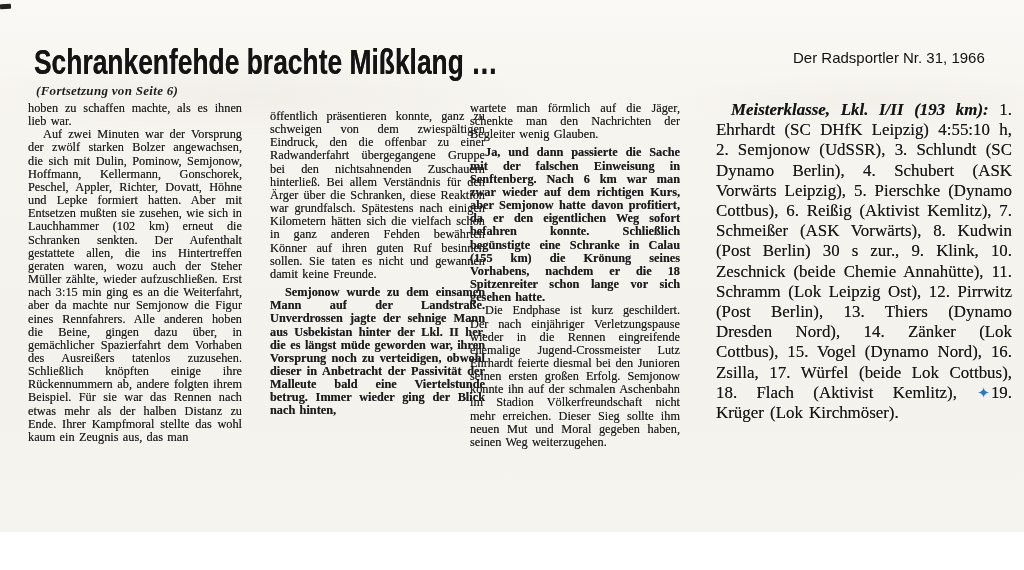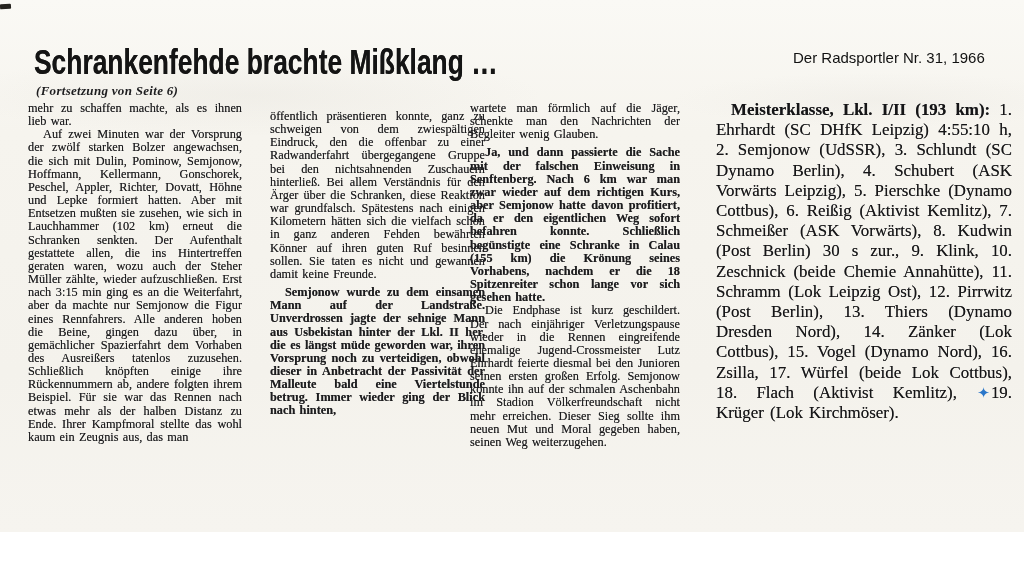--- a/index.html
+++ b/index.html
@@ -67,21 +67,21 @@
   .col-1 { left: 28px;  top: 102px; width: 214px; }
   .col-2 { left: 270px; top: 110px; width: 215px; }
   .col-3 { left: 470px; top: 102px; width: 210px; }
   .col-results {
     left: 716px; top: 100px; width: 296px;
     font-size: 16.9px;
     line-height: 20.2px;
     word-spacing: 2px;
     color: #151517;
   }
-  .col-results .lead { font-weight: bold; }
+  .col-results .lead { font-weight: bold; font-style: italic; }
   .star {
     font-size: 15px;
     font-style: normal;
     text-shadow: none;
     padding: 0 1px;
   }
 </style>
 </head>
 <body>
 
@@ -89,21 +89,21 @@
 
   <div class="scan-mark"></div>
 
   <h1 class="headline">Schrankenfehde brachte Mißklang …</h1>
 
   <div class="issue">Der Radsportler Nr. 31, 1966</div>
 
   <div class="continuation">(Fortsetzung von Seite 6)</div>
 
   <div class="col col-1">
-    <p>mehr zu schaffen machte, als es ihnen lieb war.</p>
+    <p>hoben zu schaffen machte, als es ihnen lieb war.</p>
     <p class="indent">Auf zwei Minuten war der Vorsprung der zwölf starken Bolzer angewachsen, die sich mit Dulin, Pominow, Semjonow, Hoffmann, Kellermann, Gonschorek, Peschel, Appler, Richter, Dovatt, Höhne und Lepke formiert hatten. Aber mit Entsetzen mußten sie zusehen, wie sich in Lauchhammer (102 km) erneut die Schranken senkten. Der Aufenthalt gestattete allen, die ins Hintertreffen geraten waren, wozu auch der Steher Müller zählte, wieder aufzuschließen. Erst nach 3:15 min ging es an die Weiterfahrt, aber da machte nur Semjonow die Figur eines Rennfahrers. Alle anderen hoben die Beine, gingen dazu über, in gemächlicher Spazierfahrt dem Vorhaben des Ausreißers tatenlos zuzusehen. Schließlich knöpften einige ihre Rückennummern ab, andere folgten ihrem Beispiel. Für sie war das Rennen nach etwas mehr als der halben Distanz zu Ende. Ihrer Kampfmoral stellte das wohl kaum ein Zeugnis aus, das man</p>
   </div>
 
   <div class="col col-2">
     <p>öffentlich präsentieren konnte, ganz zu schweigen von dem zwiespältigen Eindruck, den die offenbar zu einer Radwanderfahrt übergegangene Gruppe bei den nichtsahnenden Zuschauern hinterließ. Bei allem Verständnis für den Ärger über die Schranken, diese Reaktion war grundfalsch. Spätestens nach einigen Kilometern hätten sich die vielfach schon in ganz anderen Fehden bewährten Könner auf ihren guten Ruf besinnen sollen. Sie taten es nicht und gewannen damit keine Freunde.</p>
     <p class="indent gap-sm">Semjonow wurde zu dem einsamen Mann auf der Landstraße. Unverdrossen jagte der sehnige Mann aus Usbekistan hinter der Lkl. II her, die es längst müde geworden war, ihren Vorsprung noch zu verteidigen, obwohl dieser in Anbetracht der Passivität der Malleute bald eine Viertelstunde betrug. Immer wieder ging der Blick nach hinten,</p>
   </div>
 
   <div class="col col-3">
     <p>wartete man förmlich auf die Jäger, schenkte man den Nachrichten der Begleiter wenig Glauben.</p>

